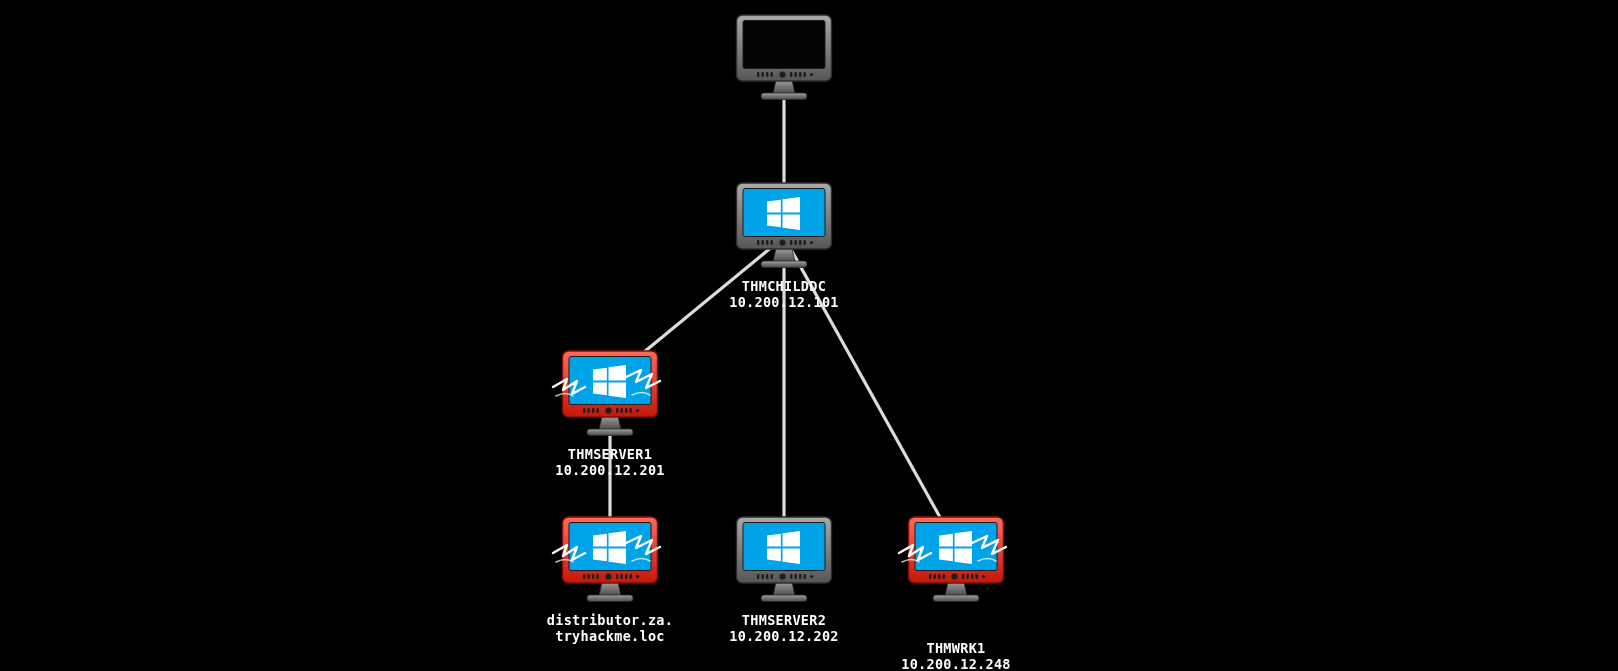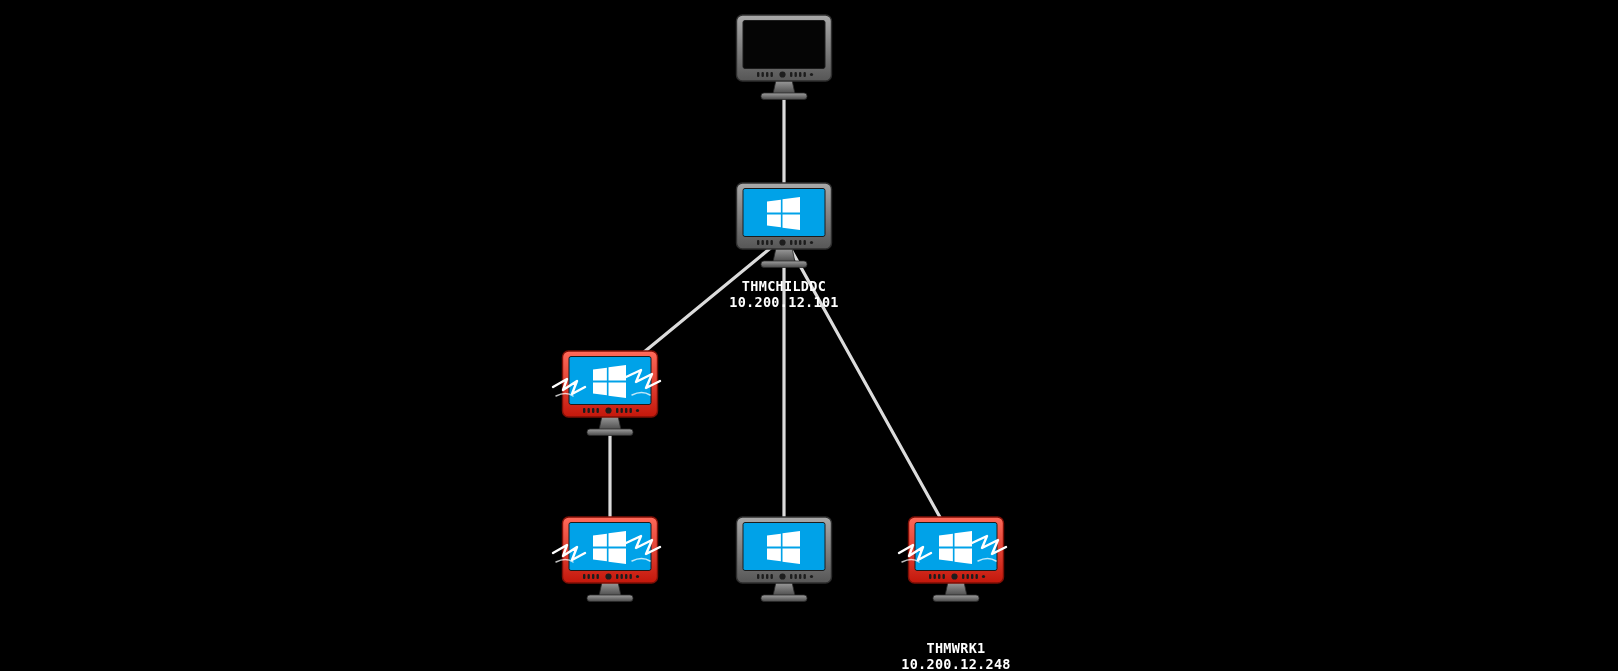--- a/index.html
+++ b/index.html
@@ -159,20 +159,24 @@
           <polygon points="47,53 100,53 100,100 47,93"></polygon>
         </g>
         <g stroke="#ffffff" fill="none" stroke-linecap="round" stroke-linejoin="round">
           <path d="M-7,37 L7,29 L3,40 L17,31 L12,44 L25,37" stroke-width="2.4"></path>
           <path d="M-4,46 Q6,41 13,46" stroke-width="1.5" opacity="0.75"></path>
           <path d="M66,27 L81,20 L76,32 L92,24 L86,38 L100,31" stroke-width="2.4"></path>
           <path d="M72,45 Q82,40 90,45" stroke-width="1.5" opacity="0.75"></path>
         </g>
       </svg>
     </div>
+    <div class="node-label" style="left: 500px; top: 446px;">
+      <div>THMSERVER1</div>
+      <div>10.200.12.201</div>
+    </div>
     <div class="node" style="left: 560px; top: 516px;">
       <svg width="100" height="92" viewBox="0 0 100 92">
         <defs>
           <linearGradient id="fr-distributor" x1="0" y1="0" x2="0" y2="1">
             <stop offset="0" stop-color="#ff6a5a"></stop>
             <stop offset="1" stop-color="#c3170b"></stop>
           </linearGradient>
           <linearGradient id="st-distributor" x1="0" y1="0" x2="0" y2="1">
             <stop offset="0" stop-color="#9f9f9f"></stop>
             <stop offset="1" stop-color="#4a4a4a"></stop>
@@ -201,20 +205,24 @@
           <polygon points="47,53 100,53 100,100 47,93"></polygon>
         </g>
         <g stroke="#ffffff" fill="none" stroke-linecap="round" stroke-linejoin="round">
           <path d="M-7,37 L7,29 L3,40 L17,31 L12,44 L25,37" stroke-width="2.4"></path>
           <path d="M-4,46 Q6,41 13,46" stroke-width="1.5" opacity="0.75"></path>
           <path d="M66,27 L81,20 L76,32 L92,24 L86,38 L100,31" stroke-width="2.4"></path>
           <path d="M72,45 Q82,40 90,45" stroke-width="1.5" opacity="0.75"></path>
         </g>
       </svg>
     </div>
+    <div class="node-label" style="left: 500px; top: 612px;">
+      <div>distributor.za.</div>
+      <div>tryhackme.loc</div>
+    </div>
     <div class="node" style="left: 734px; top: 516px;">
       <svg width="100" height="92" viewBox="0 0 100 92">
         <defs>
           <linearGradient id="fr-thmserver2" x1="0" y1="0" x2="0" y2="1">
             <stop offset="0" stop-color="#a9a9a9"></stop>
             <stop offset="1" stop-color="#565656"></stop>
           </linearGradient>
           <linearGradient id="st-thmserver2" x1="0" y1="0" x2="0" y2="1">
             <stop offset="0" stop-color="#9f9f9f"></stop>
             <stop offset="1" stop-color="#4a4a4a"></stop>
@@ -236,20 +244,24 @@
           <rect x="69.5" y="58" width="2.4" height="5" rx="1"></rect>
           <circle cx="77.5" cy="60.5" r="1.6"></circle>
         </g>
         <g transform="translate(33,15) scale(0.33)" fill="#ffffff">
           <polygon points="0,14 42,8 42,47 0,47"></polygon>
           <polygon points="47,7 100,0 100,47 47,47"></polygon>
           <polygon points="0,53 42,53 42,92 0,86"></polygon>
           <polygon points="47,53 100,53 100,100 47,93"></polygon>
         </g>
       </svg>
+    </div>
+    <div class="node-label" style="left: 674px; top: 612px;">
+      <div>THMSERVER2</div>
+      <div>10.200.12.202</div>
     </div>
     <div class="node" style="left: 906px; top: 516px;">
       <svg width="100" height="92" viewBox="0 0 100 92">
         <defs>
           <linearGradient id="fr-thmwrk1" x1="0" y1="0" x2="0" y2="1">
             <stop offset="0" stop-color="#ff6a5a"></stop>
             <stop offset="1" stop-color="#c3170b"></stop>
           </linearGradient>
           <linearGradient id="st-thmwrk1" x1="0" y1="0" x2="0" y2="1">
             <stop offset="0" stop-color="#9f9f9f"></stop>

